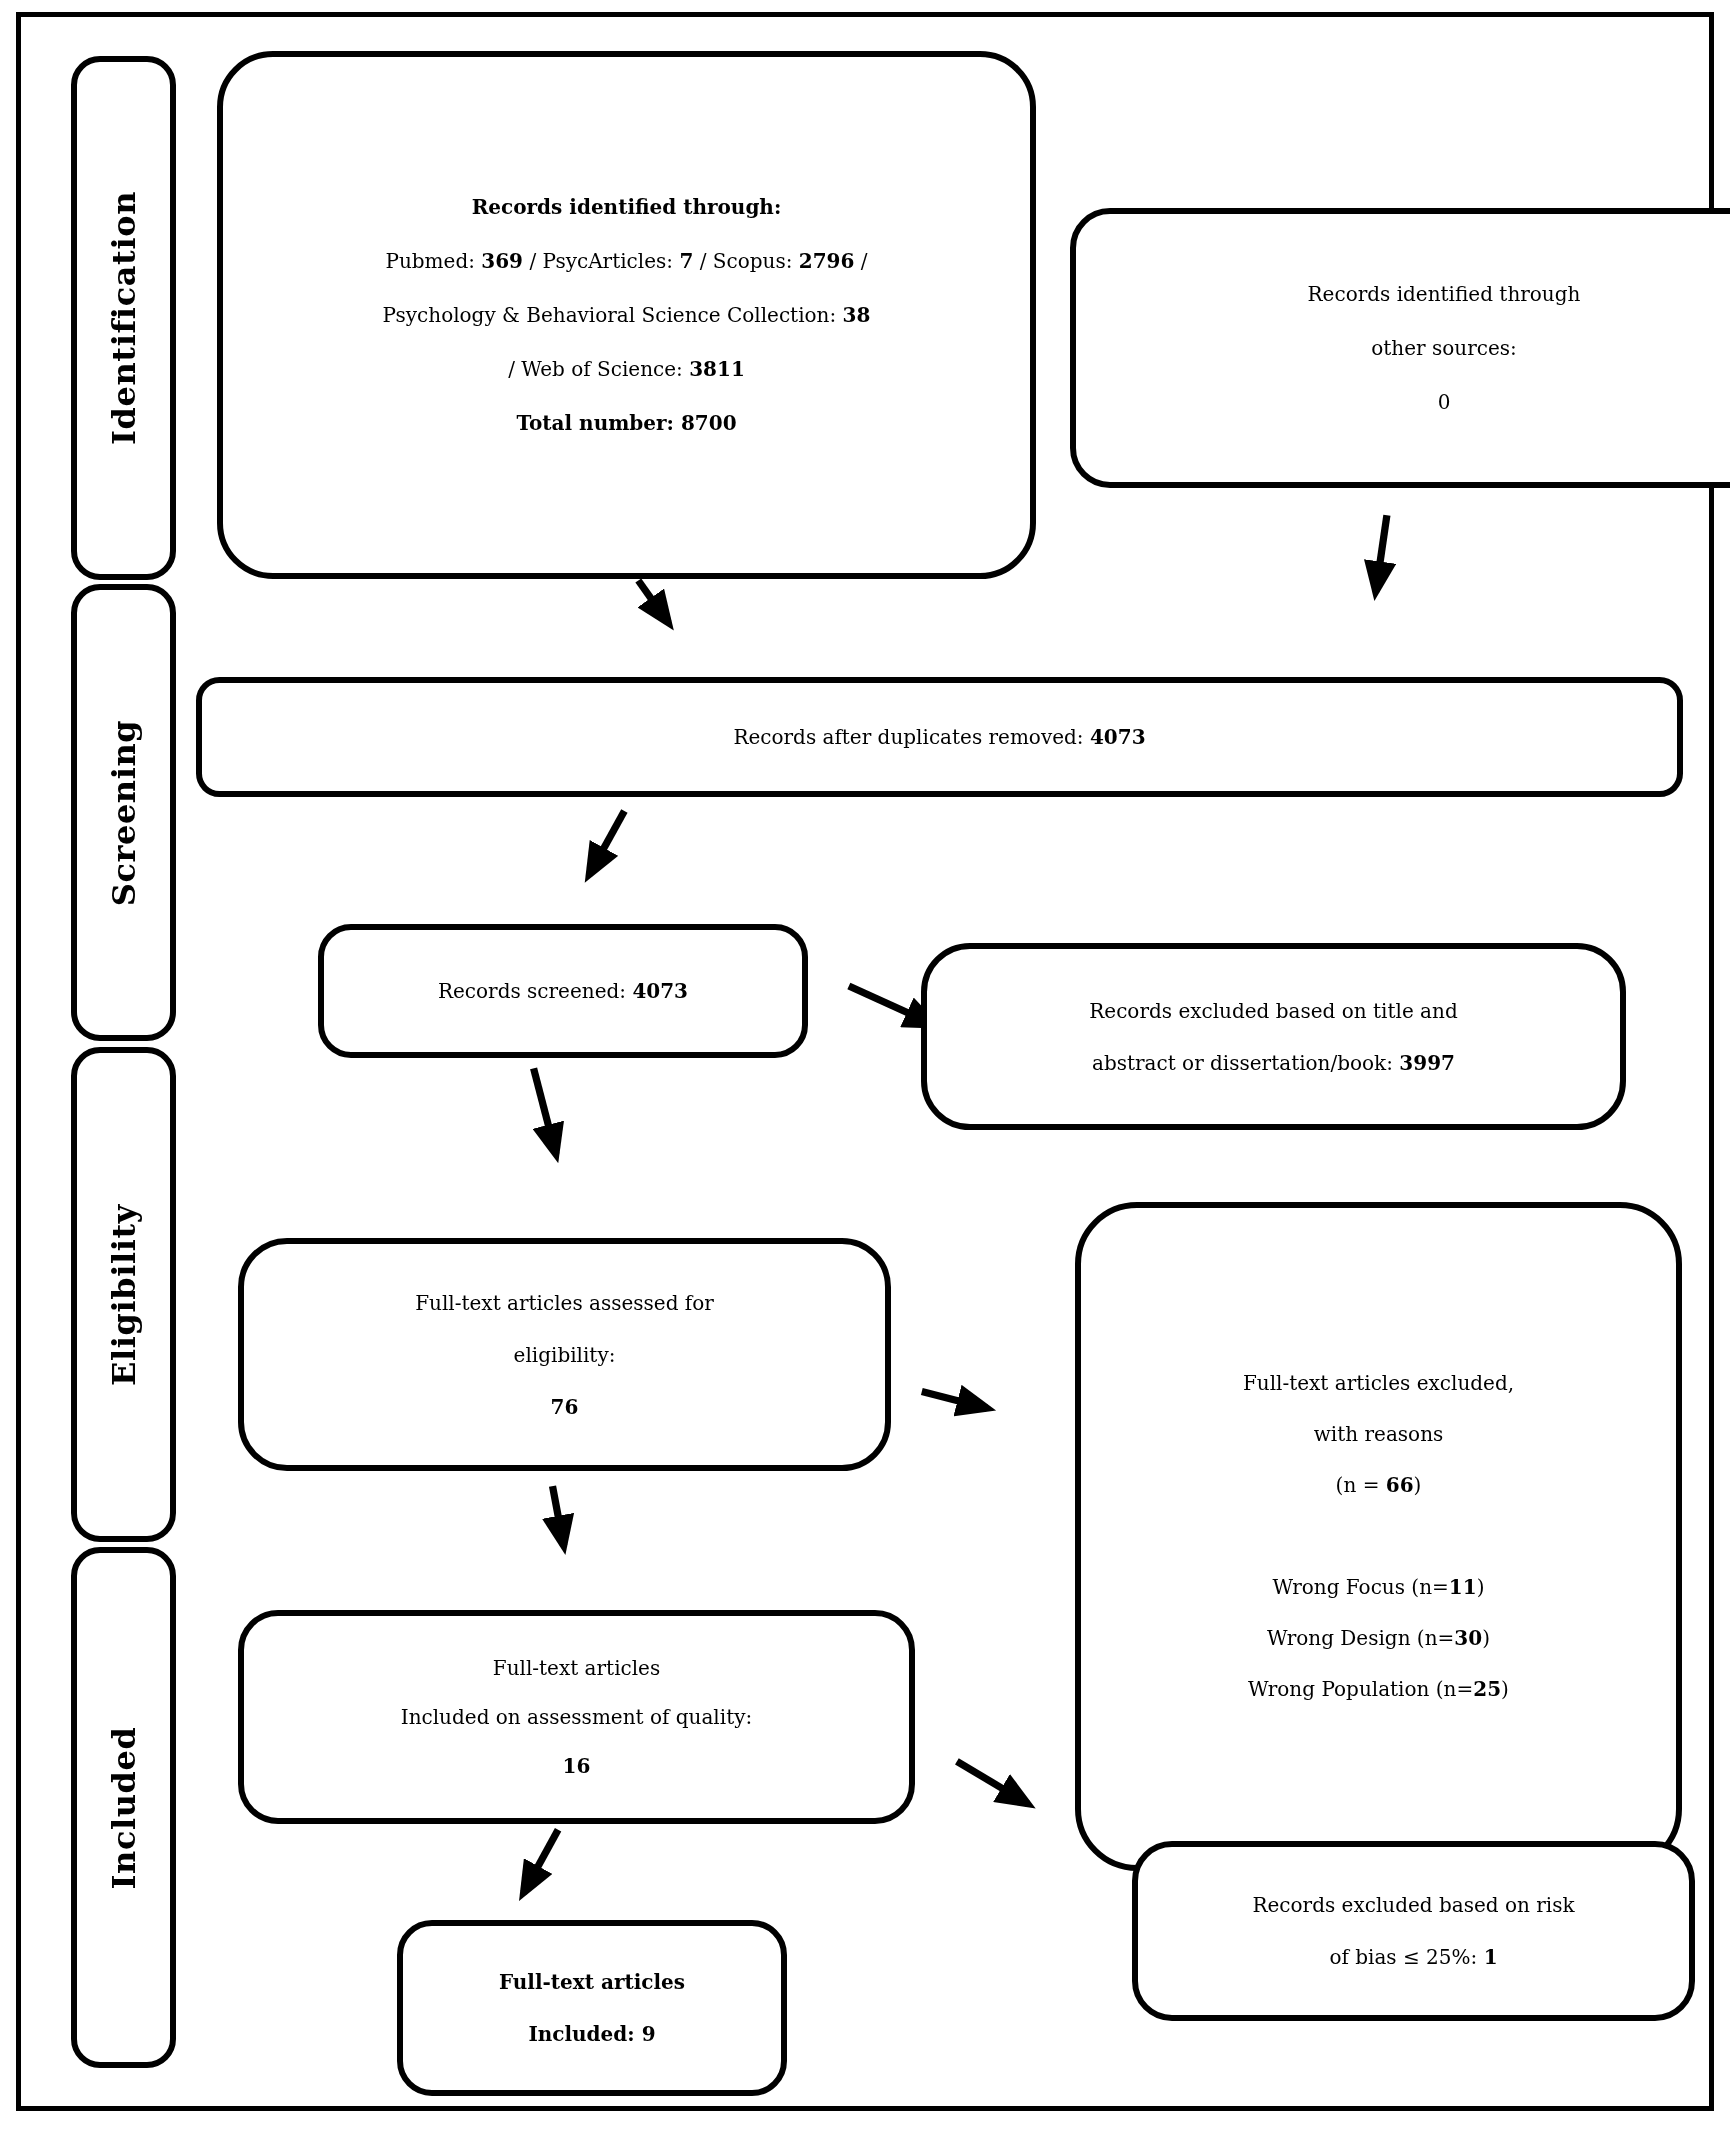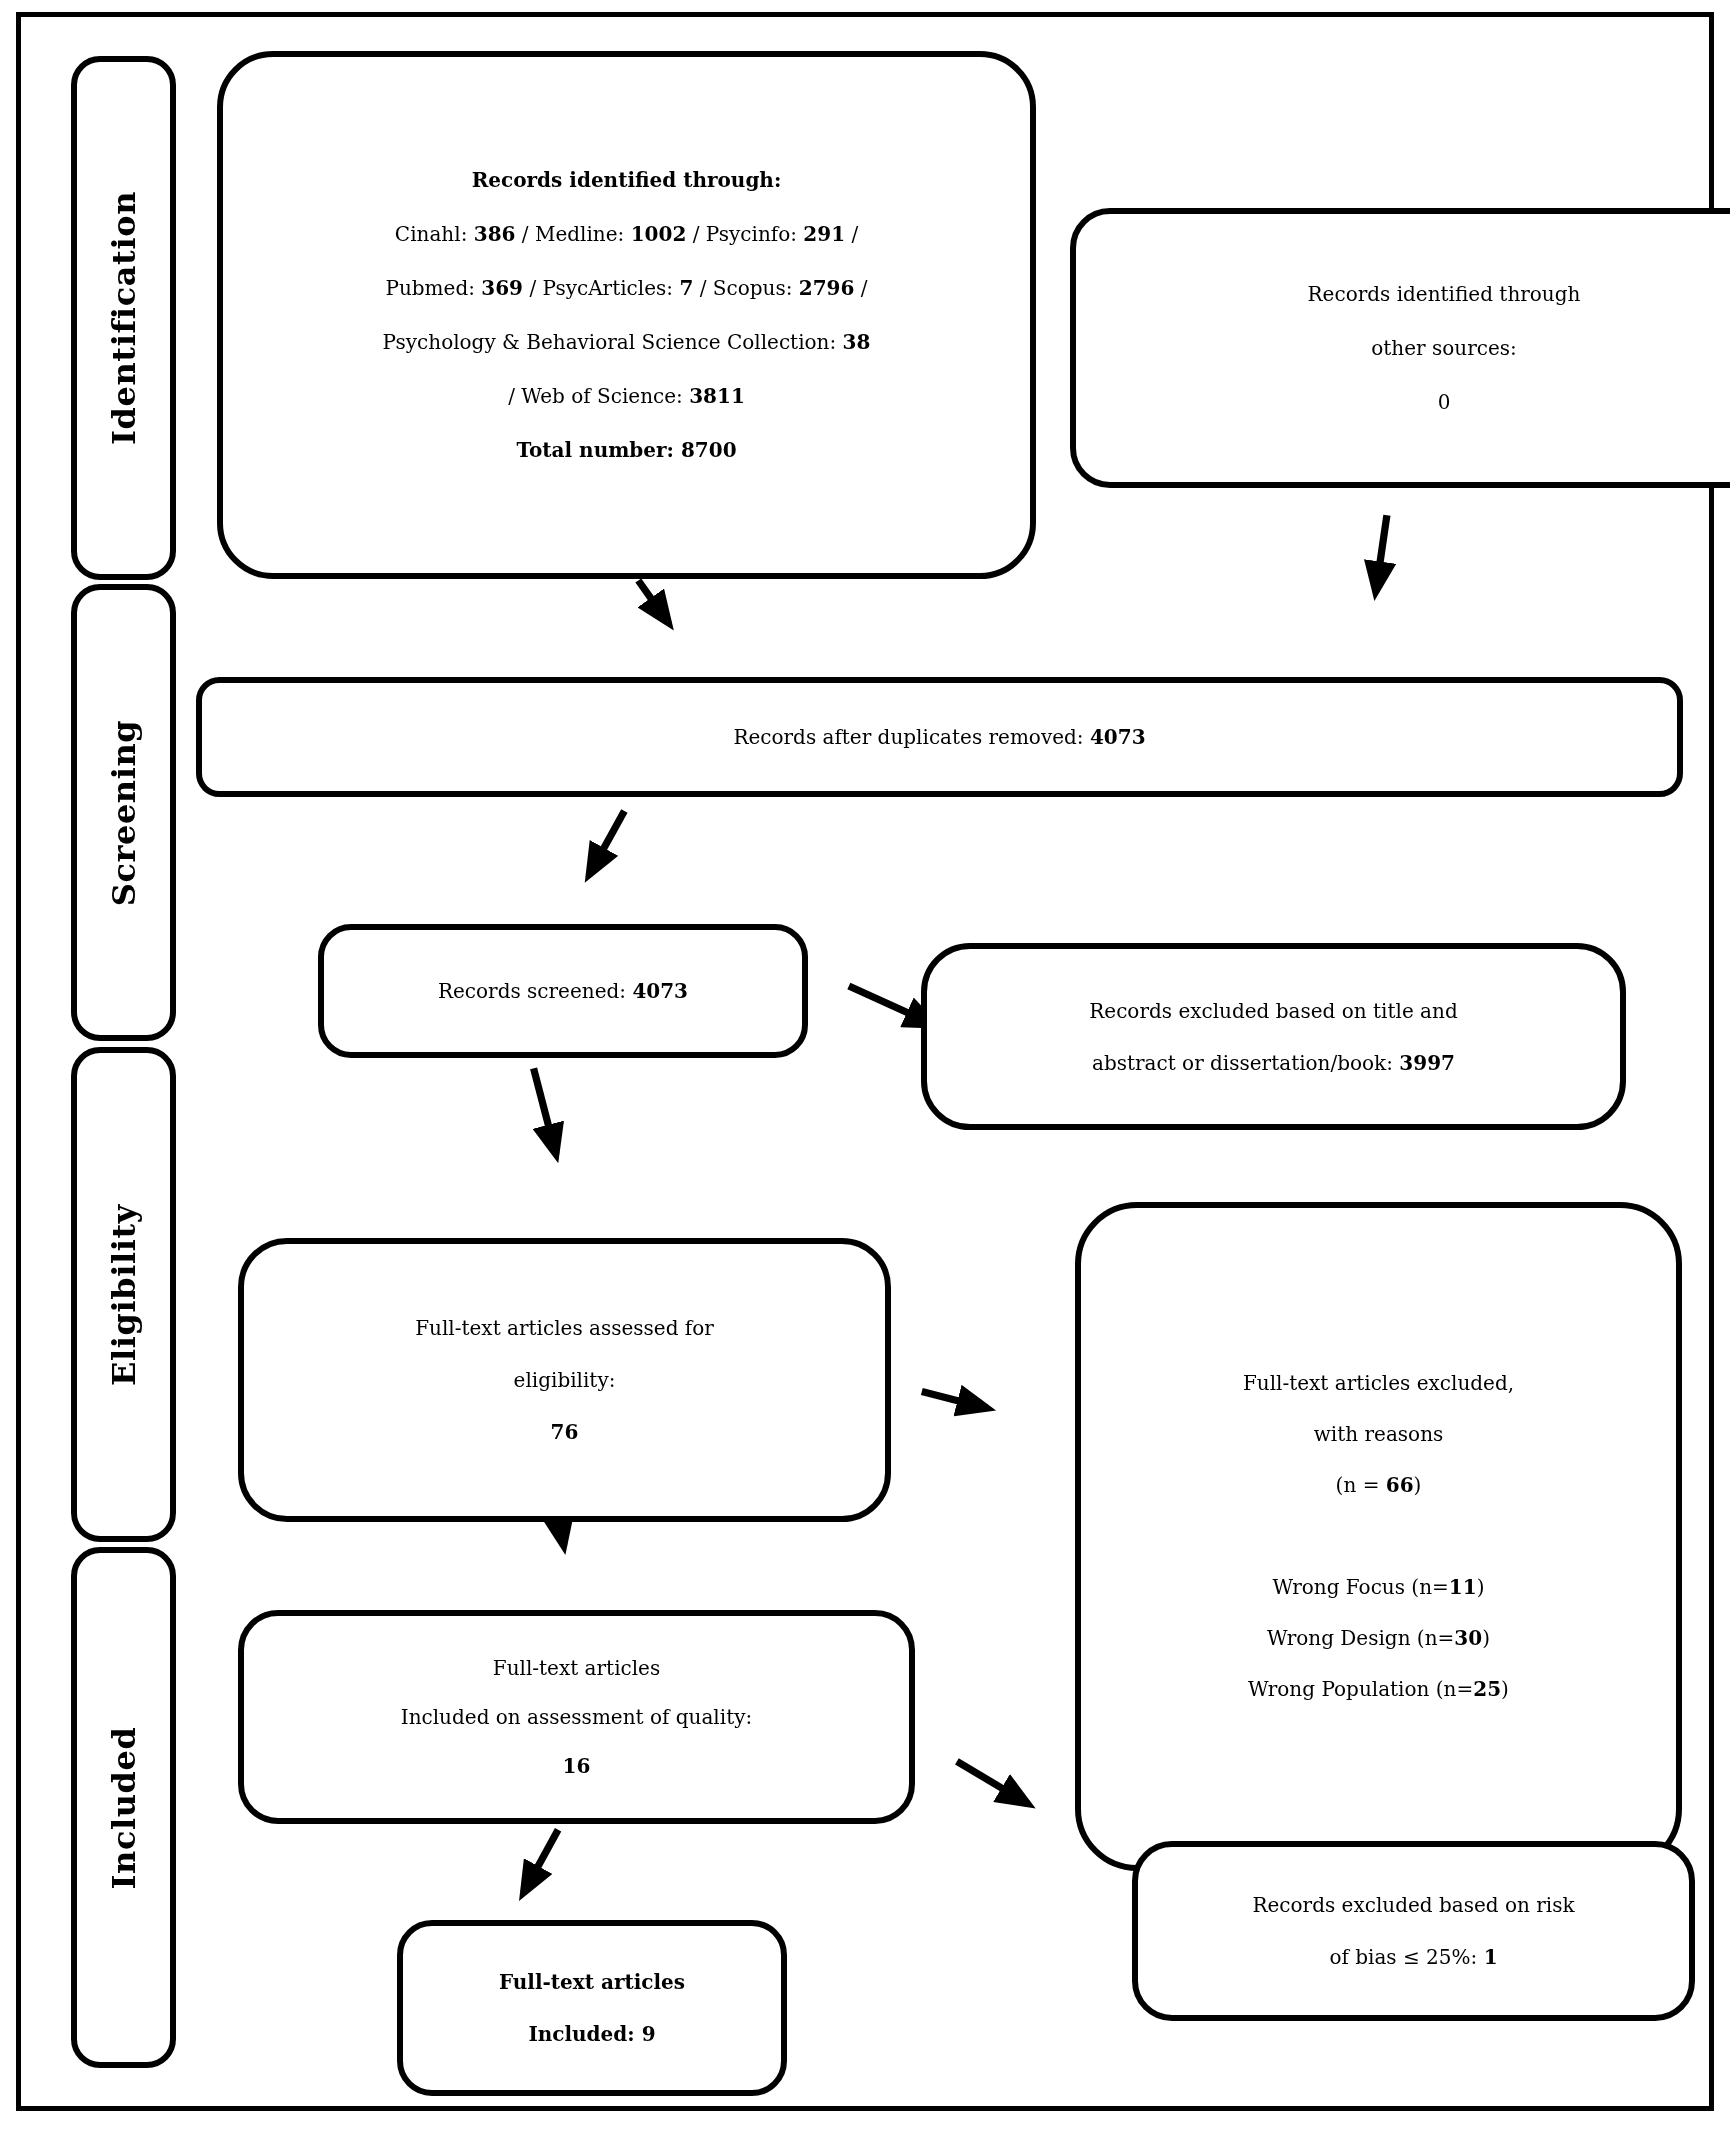--- a/index.html
+++ b/index.html
@@ -17,21 +17,21 @@
   #stage-included{top:1547px;height:521px;}
   .box{position:absolute;border:6.7px solid #000;background:#fff;box-sizing:border-box;
        display:flex;flex-direction:column;justify-content:center;text-align:center;
        font-size:20px;line-height:2.7;}
   .box .line{white-space:nowrap;}
   #box-identified{left:217px;top:51px;width:819px;height:528px;border-radius:56px;}
   #box-other{left:1070px;top:208px;width:748px;height:280px;border-radius:40px;}
   #box-duplicates{left:196px;top:677px;width:1487px;height:120px;border-radius:23.4px;}
   #box-screened{left:318px;top:924px;width:490px;height:134px;border-radius:33px;}
   #box-excluded-title{left:921px;top:943px;width:705px;height:187px;border-radius:49px;line-height:2.6;}
-  #box-assessed{left:238px;top:1238px;width:653px;height:284px;border-radius:49px;line-height:2.6;}
+  #box-assessed{left:238px;top:1238px;width:653px;height:233px;border-radius:49px;line-height:2.6;}
   #box-excluded-reasons{left:1075px;top:1202px;width:607px;height:669px;border-radius:62px;line-height:2.55;}
   #box-quality{left:238px;top:1610px;width:677px;height:214px;border-radius:40px;line-height:2.45;}
   #box-included{left:397px;top:1920px;width:390px;height:176px;border-radius:35px;line-height:2.6;}
   #box-risk{left:1132px;top:1841px;width:563px;height:180px;border-radius:40px;line-height:2.6;}
   #arrow-layer{position:absolute;left:0;top:0;width:1730px;height:2129px;}
   #arrow-layer line{stroke:#000;stroke-width:13;}
 </style>
 </head>
 <body>
 
@@ -64,21 +64,20 @@
     <line x1="1524" y1="1770" x2="1678" y2="1840" marker-end="url(#ah)"></line>
     <line x1="958" y1="1918" x2="998" y2="2072" marker-end="url(#ah)"></line>
     <line x1="1655" y1="2498" x2="1772" y2="2528" marker-end="url(#ah)"></line>
     <line x1="992" y1="2668" x2="1012" y2="2775" marker-end="url(#ah)"></line>
     <line x1="1002" y1="3285" x2="940" y2="3398" marker-end="url(#ah)"></line>
     <line x1="1718" y1="3162" x2="1845" y2="3238" marker-end="url(#ah)"></line>
   </svg>
 
   <div class="box" id="box-identified">
     <div class="line"><span style="font-weight: bold;">Records identified through:</span></div>
-    <div class="line"><span>Cinahl: </span><span style="font-weight: bold;">386</span><span> / Medline: </span><span style="font-weight: bold;">1002</span><span> / Psycinfo: </span><span style="font-weight: bold;">291</span><span> /</span></div>
     <div class="line"><span>Pubmed: </span><span style="font-weight: bold;">369</span><span> / PsycArticles: </span><span style="font-weight: bold;">7</span><span> / Scopus: </span><span style="font-weight: bold;">2796</span><span> /</span></div>
     <div class="line"><span>Psychology &amp; Behavioral Science Collection: </span><span style="font-weight: bold;">38</span></div>
     <div class="line"><span>/ Web of Science: </span><span style="font-weight: bold;">3811</span></div>
     <div class="line"><span style="font-weight: bold;">Total number: 8700</span></div>
   </div>
 
   <div class="box" id="box-other">
     <div class="line"><span>Records identified through</span></div>
     <div class="line"><span>other sources:</span></div>
     <div class="line"><span>0</span></div>

